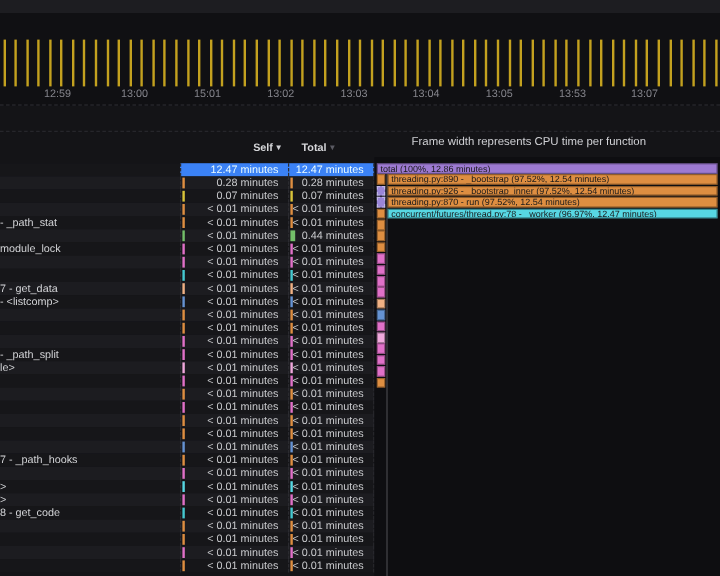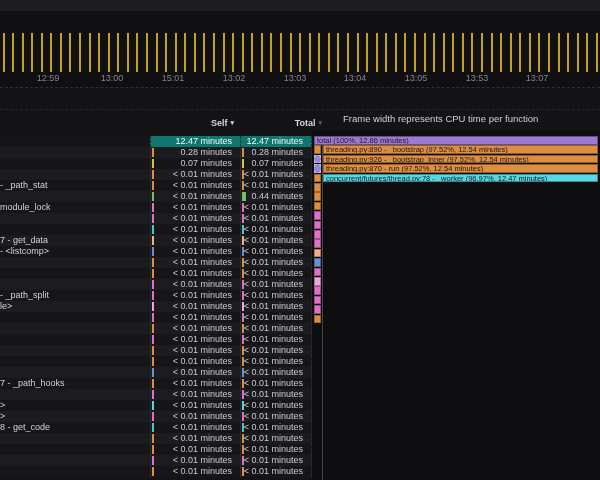--- a/index.html
+++ b/index.html
@@ -11,36 +11,36 @@
   .timeline{position:absolute;left:0;top:11px;width:600px;height:76px;background:#101013;
     border-bottom:1px dashed #2f2f34;}
   .tbar{position:absolute;top:22px;width:2px;height:39px;background:#c3a11f;}
   .time-label{position:absolute;top:62px;width:40px;text-align:center;font-size:9px;color:#85858c;}
   .content-top-line{position:absolute;left:0;top:109px;width:600px;border-top:1px dashed #26262b;}
   
   .thead{position:absolute;left:0;top:110px;width:312px;height:26px;}
   .th{position:absolute;top:0;height:26px;display:flex;align-items:center;justify-content:flex-end;
     font-size:9px;font-weight:bold;color:#d5d6d9;padding-right:6px;box-sizing:border-box;}
   .th-self{left:150px;width:90px;}
-  .th-total{left:256px;width:72px;}
+  .th-total{left:232px;width:72px;justify-content:center;}
   .caret{font-size:7px;margin-left:3px;color:#cfd0d4;}
   .caret.dim{color:#5b5b63;}
   
   .tbody{position:absolute;left:0;top:136px;width:312px;}
   .trow{position:relative;width:312px;height:11px;}
   .trow:nth-child(odd){background:#161619;}
   .trow:nth-child(even){background:#1c1c20;}
   .cell{position:absolute;top:0;height:11px;font-size:9px;line-height:11px;color:#c9cacd;
     box-sizing:border-box;white-space:nowrap;overflow:hidden;}
   .cell-name{left:0;width:150px;color:#d2d3d6;}
   .cell-self{left:150px;width:90px;text-align:right;padding-right:8px;border-left:1px dashed #2b2b30;}
   .cell-total{left:240px;width:72px;text-align:right;padding-right:8px;border-left:1px dashed #2b2b30;
     border-right:1px dashed #2b2b30;}
   .ind{position:absolute;left:1px;top:1px;bottom:1px;width:2px;}
-  .cell.sel{background:#0f766e;color:#eafcff;}
+  .cell.sel{background:#3b82f6;color:#eafcff;}
   
   .flame-title{position:absolute;left:343px;top:113px;font-size:9.5px;color:#d0d1d5;white-space:nowrap;}
   .flame-canvas{position:absolute;left:312px;top:131px;width:288px;height:349px;background:#0e0e11;}
   .fline{position:absolute;left:10px;top:14px;width:1px;height:335px;background:#46464b;}
   .frame{position:absolute;height:8.5px;box-sizing:border-box;border:1px solid rgba(0,0,0,0.35);
     font-size:7.5px;line-height:7px;color:#19191a;white-space:nowrap;overflow:hidden;padding-left:2px;}
   .seg{position:absolute;left:2px;width:7px;height:8.5px;box-sizing:border-box;border:1px solid rgba(0,0,0,0.3);}
   .seg.dashed{border:1px dashed rgba(214,214,240,0.6);}
 </style>
 </head>

